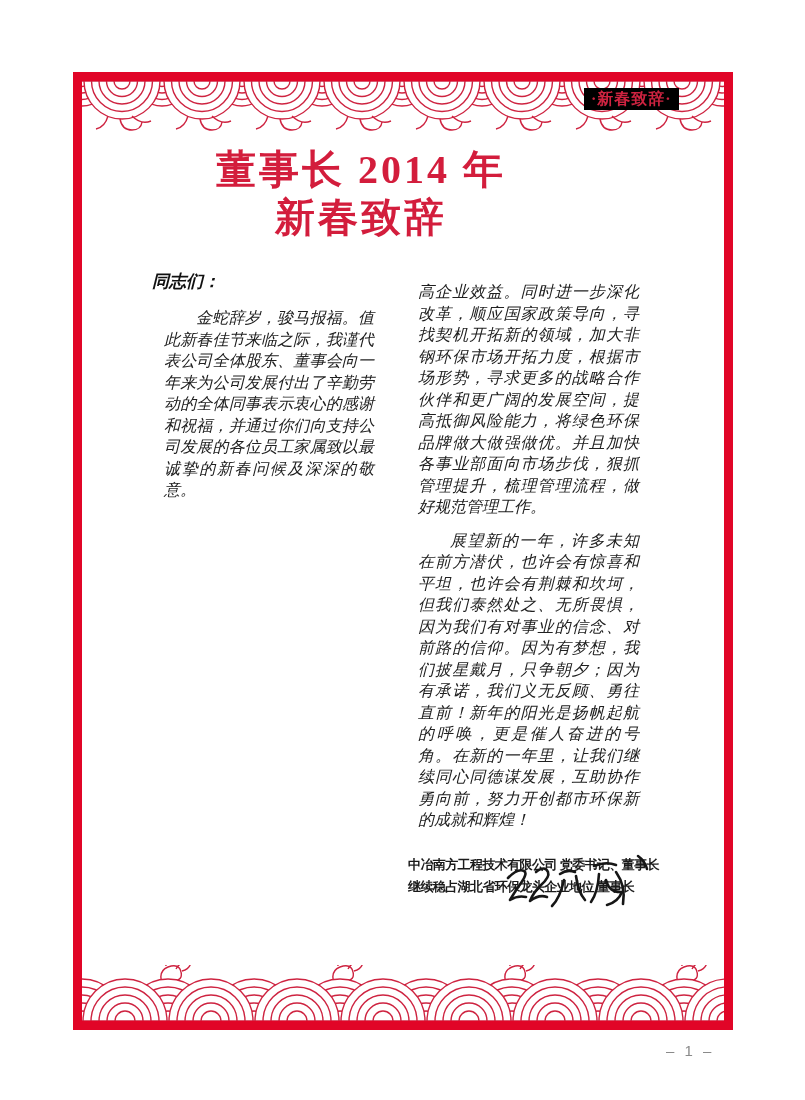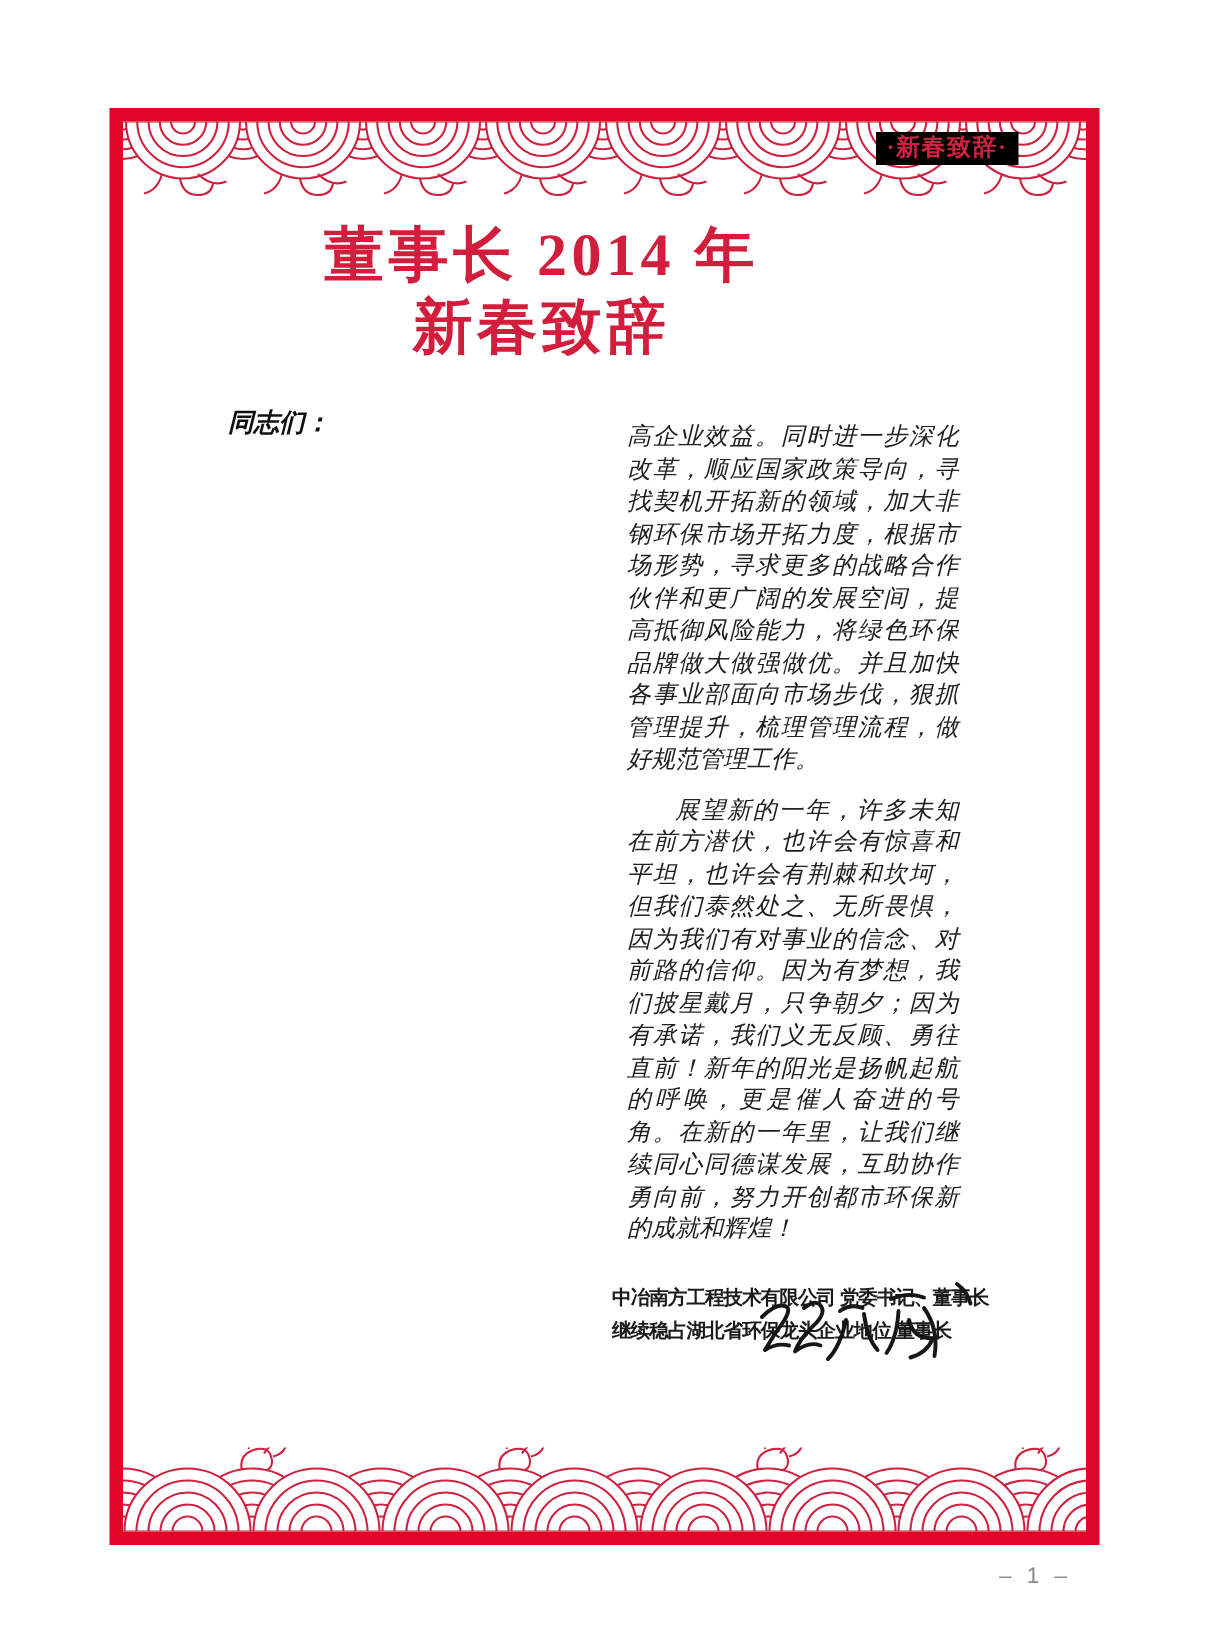--- a/index.html
+++ b/index.html
@@ -143,20 +143,21 @@
 <div class="corner-badge">·新春致辞·</div>
 
 <div class="title">
   <div>董事长 2014 年</div>
   <div>新春致辞</div>
 </div>
 
 <div class="col col-left">
   <div class="salutation">同志们：</div>
   <div>
+      <p class="para indent">金蛇辞岁，骏马报福。值此新春佳节来临之际，我谨代表公司全体股东、董事会向一年来为公司发展付出了辛勤劳动的全体同事表示衷心的感谢和祝福，并通过你们向支持公司发展的各位员工家属致以最诚挚的新春问候及深深的敬意。</p>
     </div>
 </div>
 
 <div class="col col-right">
   <div>
       <p class="para">高企业效益。同时进一步深化改革，顺应国家政策导向，寻找契机开拓新的领域，加大非钢环保市场开拓力度，根据市场形势，寻求更多的战略合作伙伴和更广阔的发展空间，提高抵御风险能力，将绿色环保品牌做大做强做优。并且加快各事业部面向市场步伐，狠抓管理提升，梳理管理流程，做好规范管理工作。</p>
       <p class="para indent">展望新的一年，许多未知在前方潜伏，也许会有惊喜和平坦，也许会有荆棘和坎坷，但我们泰然处之、无所畏惧，因为我们有对事业的信念、对前路的信仰。因为有梦想，我们披星戴月，只争朝夕；因为有承诺，我们义无反顾、勇往直前！新年的阳光是扬帆起航的呼唤，更是催人奋进的号角。在新的一年里，让我们继续同心同德谋发展，互助协作勇向前，努力开创都市环保新的成就和辉煌！</p>
     </div>
 </div>
 

